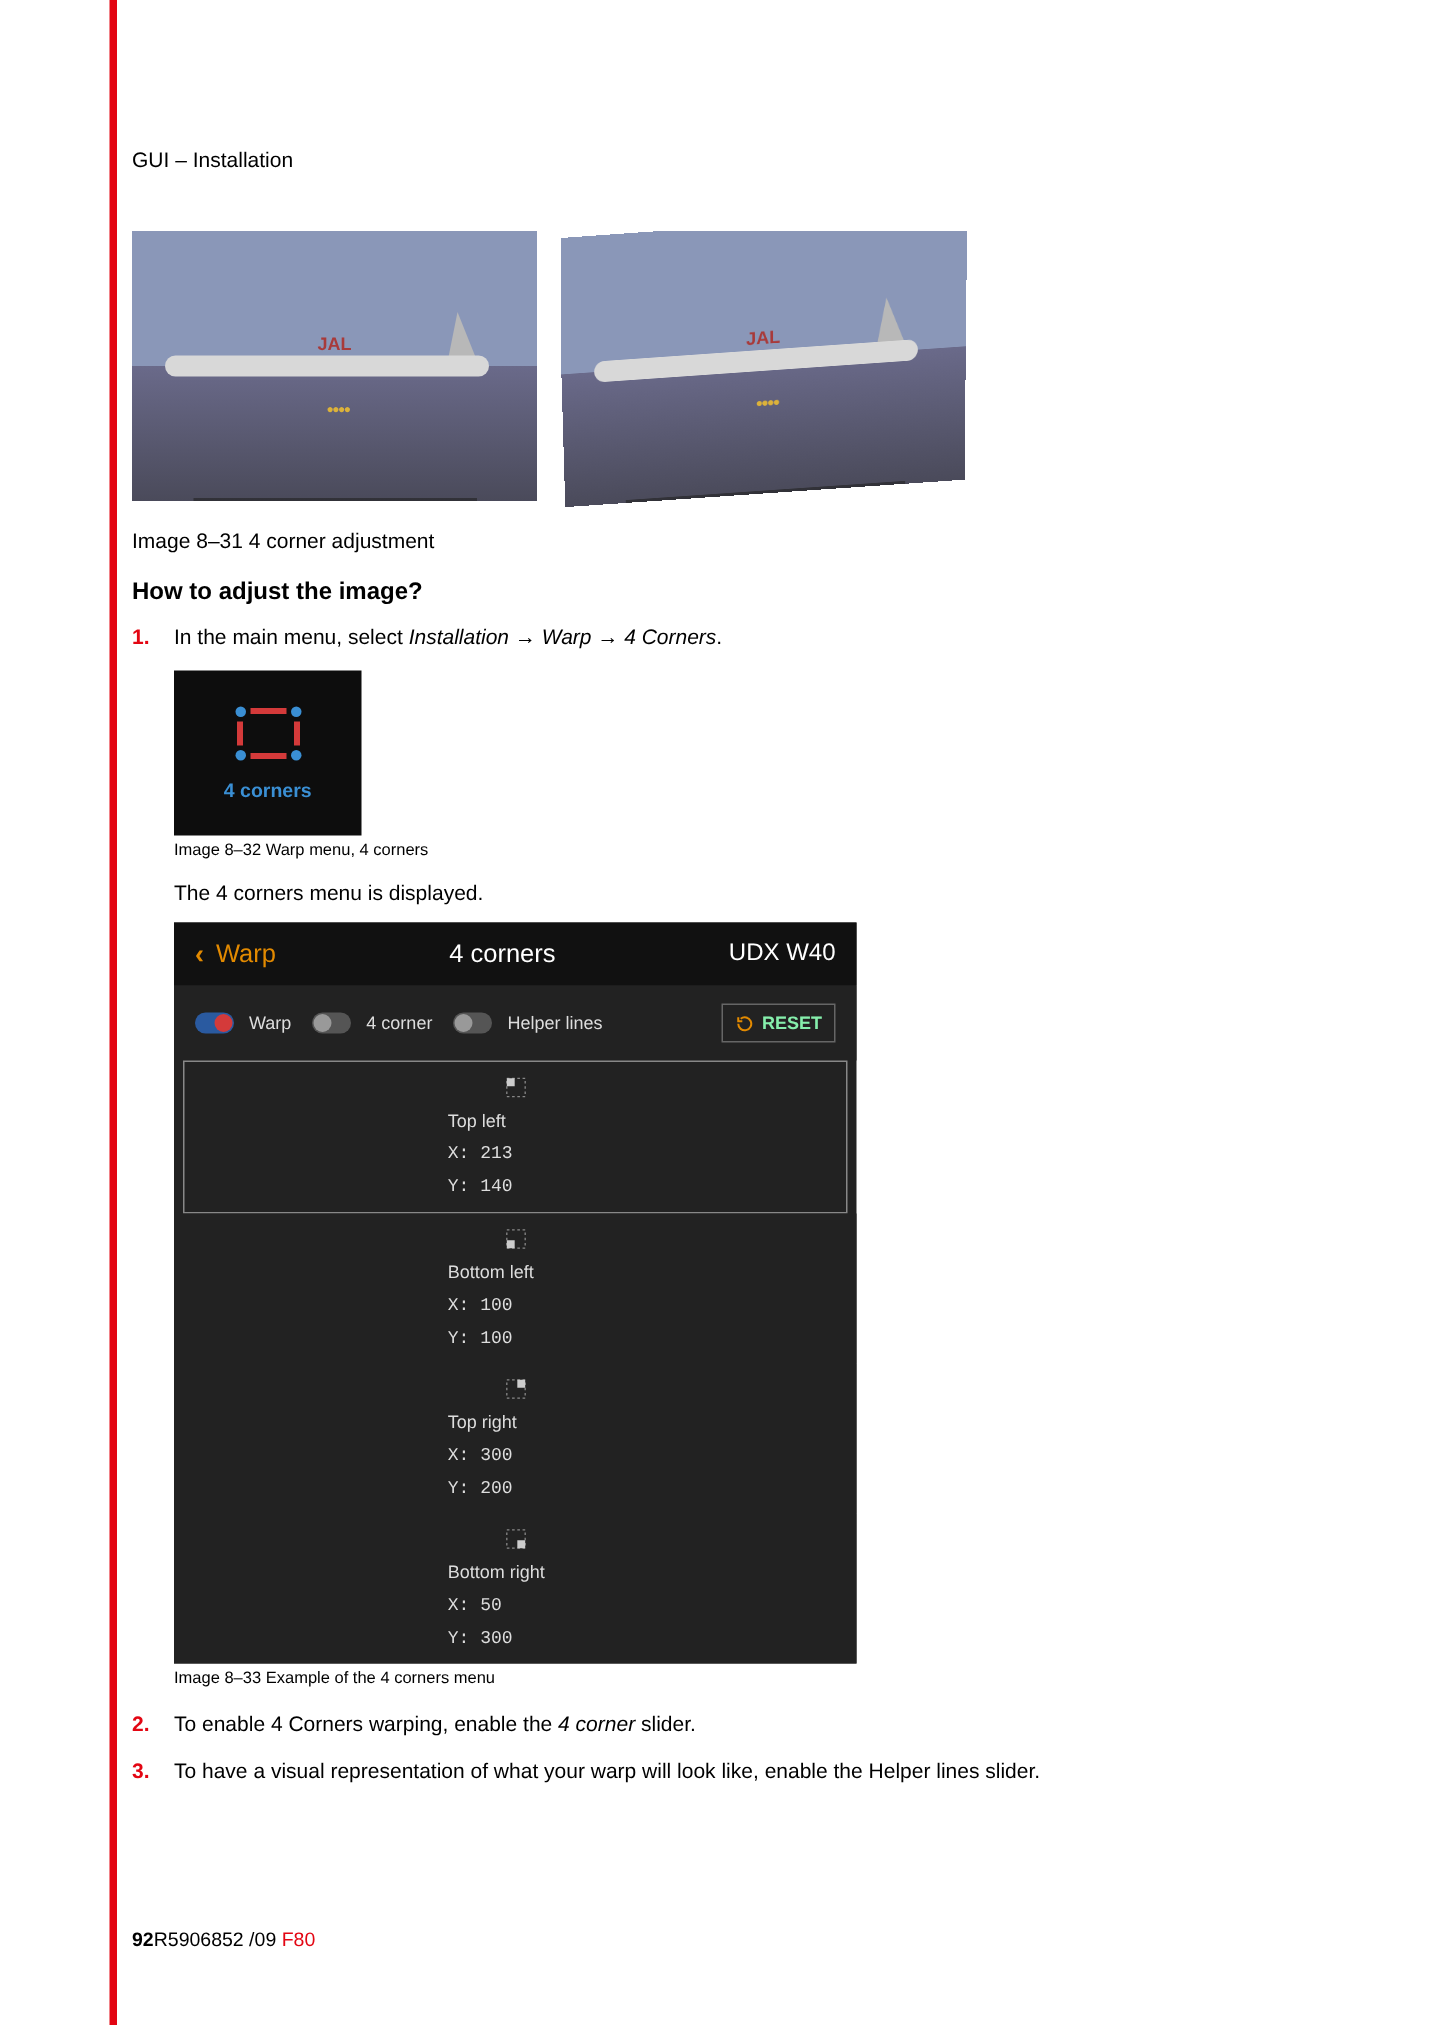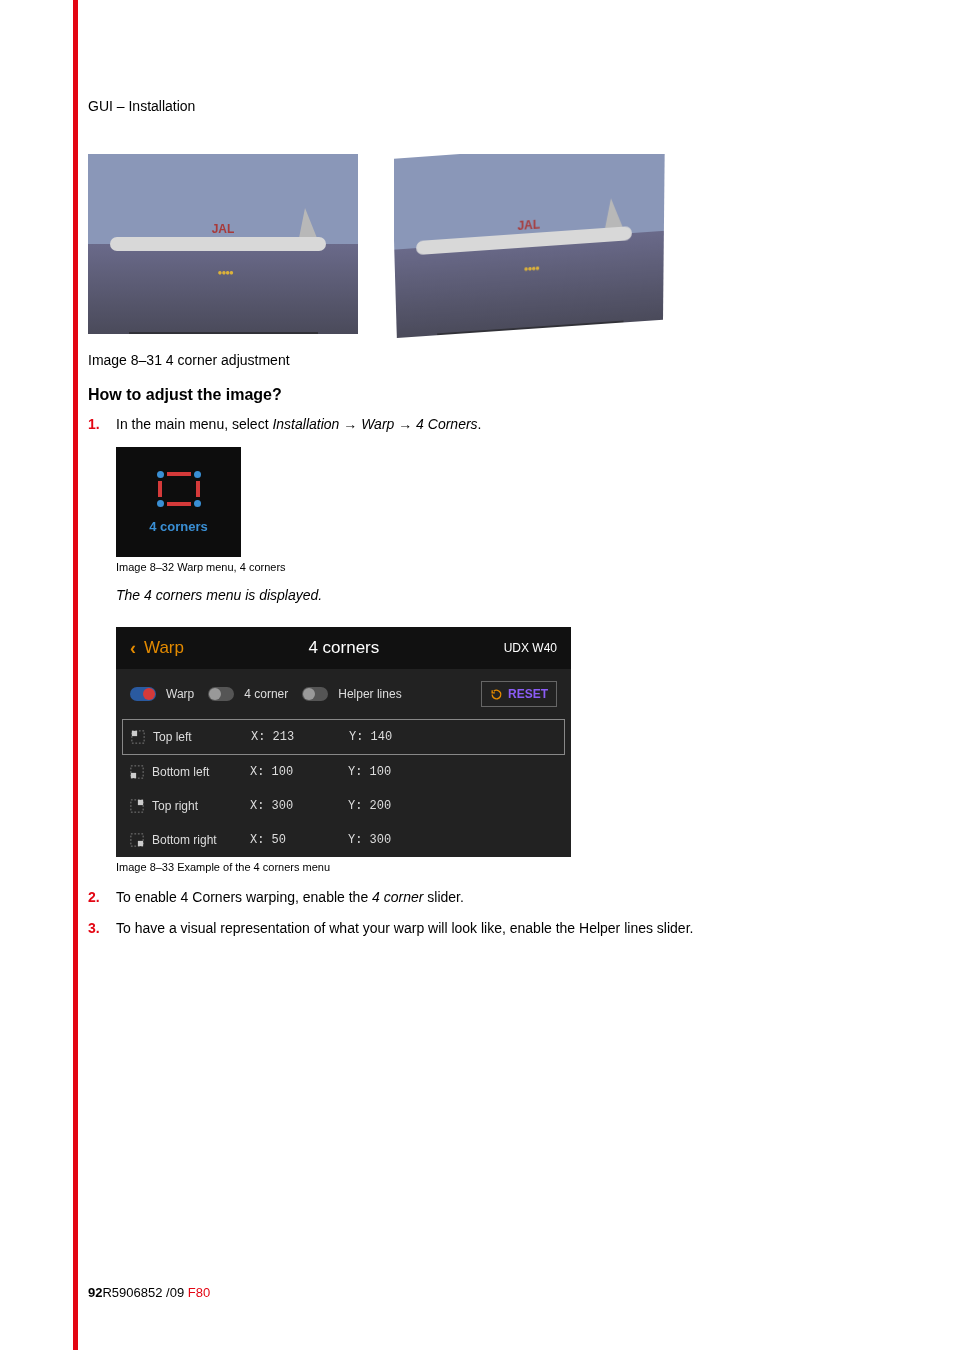--- a/index.html
+++ b/index.html
@@ -26,21 +26,21 @@
     top: 50px;
     width: 790px;
   }
   .header-text {
     font-size: 14px;
     margin-bottom: 40px;
     margin-top: 48px;
   }
   .image-row {
     display: flex;
-    gap: 36px;
+    gap: 16px;
     margin-bottom: 8px;
   }
   .plane-normal {
     width: 270px;
     height: 180px;
     background: linear-gradient(to bottom, #8a97b8 0%, #8a97b8 50%, #6a6a8a 50%, #4a4a5a 100%);
     position: relative;
     overflow: hidden;
   }
   .plane-skewed-wrap {
@@ -168,22 +168,21 @@
     font-size: 13px;
     font-weight: bold;
   }
   .caption-indent {
     font-size: 11px;
     margin-left: 28px;
     margin-bottom: 14px;
   }
   .body-indent {
     margin-left: 28px;
-    margin-bottom: 24px;
-    font-style: italic;
+    margin-bottom: 12px;
   }
   .menu-panel {
     margin: 4px 0 4px 28px;
     width: 455px;
     background: #222;
     position: relative;
   }
   .menu-panel-header {
     display: flex;
     align-items: center;
@@ -204,21 +203,21 @@
     font-size: 17px;
     flex-shrink: 0;
   }
   .mp-title {
     flex: 1;
     text-align: center;
     color: #fff;
   }
   .mp-dev {
     color: #fff;
-    font-size: 12px;
+    font-size: 16px;
     flex-shrink: 0;
   }
   .menu-panel-toggles {
     display: flex;
     align-items: center;
     padding: 12px 14px;
     gap: 10px;
     background: #222;
   }
   .toggle {
@@ -241,38 +240,39 @@
   .toggle.on .knob { right: 1px; background: #d43a3a; }
   .toggle.off .knob { left: 1px; }
   .toggle-label {
     color: #ddd;
     font-size: 12px;
     margin-right: 4px;
   }
   .reset-btn {
     margin-left: auto;
     border: 1px solid #666;
-    color: #8b5cf6;
+    color: #86efac;
     font-size: 12px;
     font-weight: bold;
     padding: 5px 8px;
     display: flex;
     align-items: center;
     gap: 5px;
   }
   .reset-btn svg { width: 13px; height: 13px; }
   .corner-row {
     display: flex;
     align-items: center;
     padding: 10px 14px;
     gap: 8px;
     font-family: 'Courier New', monospace;
     color: #ddd;
     font-size: 12px;
     background: #222;
+    flex-direction: column;
   }
   .corner-row.selected {
     border: 1px solid #888;
     margin: 0 6px;
     padding: 10px 8px;
   }
   .corner-icon {
     width: 14px;
     height: 14px;
     flex-shrink: 0;

